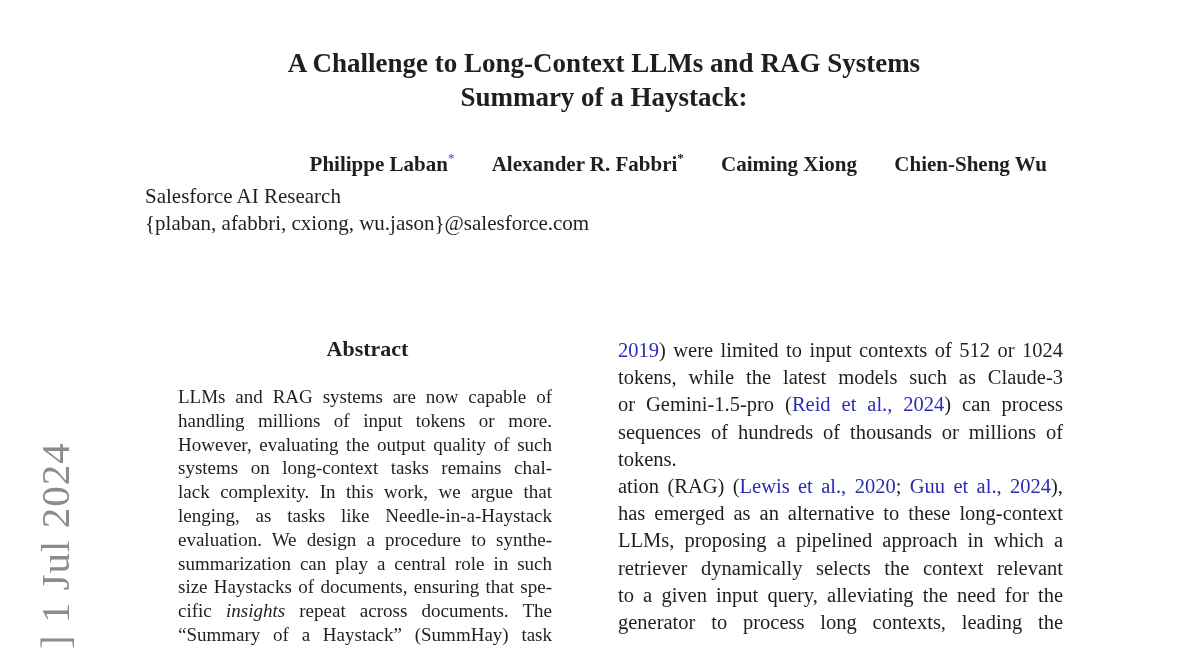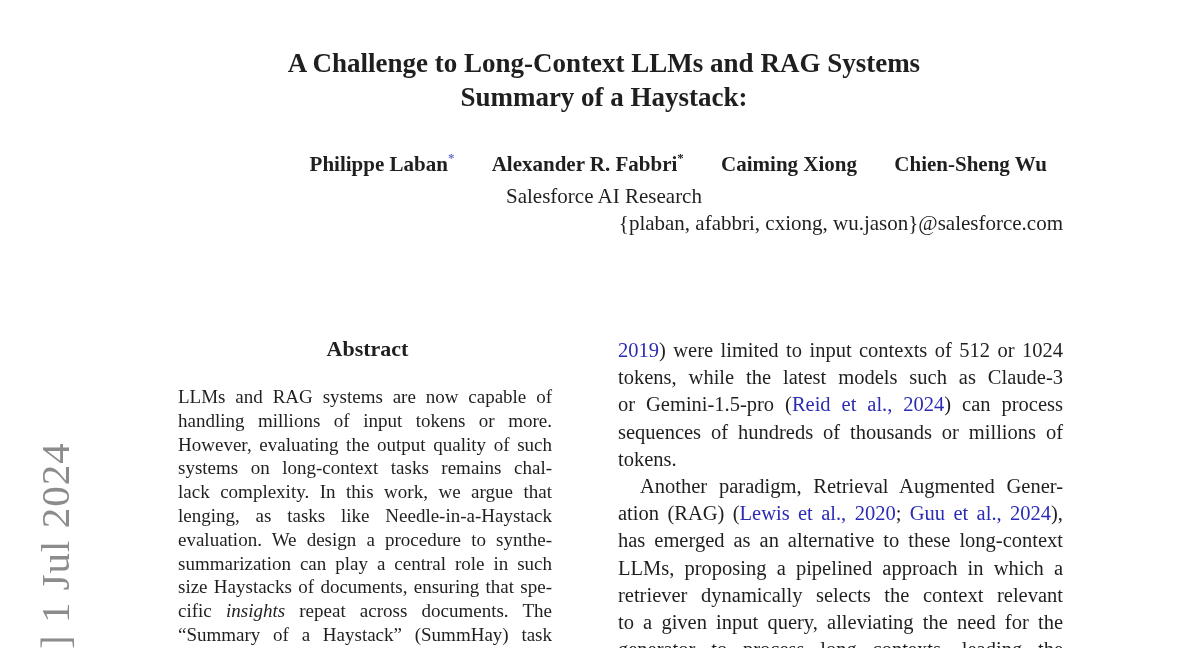--- a/index.html
+++ b/index.html
@@ -22,25 +22,25 @@
     text-align:center; font-weight:bold; font-size:27px; line-height:34px;
   }
   .authors {
     position:absolute; left:145px; top:151px; width:918px;
     text-align:right; font-weight:bold; font-size:21px; white-space:nowrap;
   }
   .author { margin:0 16px; }
   .author sup { font-size:13px; position:relative; top:-1px; font-weight:bold; }
   .affiliation {
     position:absolute; left:145px; top:184px; width:918px;
-    text-align:center; font-size:21px;
+    font-size:21px;
   }
   .email {
     position:absolute; left:145px; top:211px; width:918px;
-    text-align:right; font-size:21px;
+    text-align:left; font-size:21px;
   }
   
   .abstract-heading {
     position:absolute; left:145px; top:336px; width:445px;
     text-align:center; font-weight:bold; font-size:22px;font-family:Liberation Serif, serif;
   }
   .abstract-body {
     position:absolute; left:178px; top:385px; width:374px;
     font-size:19px; line-height:23.8px;
   }
@@ -92,21 +92,20 @@
       <div class="jline"><span>cific </span><span class="i">insights</span><span> repeat across documents.  The</span></div>
       <div class="jline"><span>“Summary of a Haystack” (SummHay) task</span></div>
     </div>
 
   <div class="right-col">
       <div class="jline"><span class="link">2019</span><span>) were limited to input contexts of 512 or 1024</span></div>
       <div class="jline"><span>tokens, while the latest models such as Claude-3</span></div>
       <div class="jline"><span>or Gemini-1.5-pro (</span><span class="link">Reid et al., 2024</span><span>) can process</span></div>
       <div class="jline"><span>sequences of hundreds of thousands or millions of</span></div>
       <div class="jline flush"><span>tokens.</span></div>
-      <div class="jline indent"><span>Another paradigm, Retrieval Augmented Gener-</span></div>
       <div class="jline"><span>ation (RAG) (</span><span class="link">Lewis et al., 2020</span><span>; </span><span class="link">Guu et al., 2024</span><span>),</span></div>
       <div class="jline"><span>has emerged as an alternative to these long-context</span></div>
       <div class="jline"><span>LLMs, proposing a pipelined approach in which a</span></div>
       <div class="jline"><span>retriever dynamically selects the context relevant</span></div>
       <div class="jline"><span>to a given input query, alleviating the need for the</span></div>
       <div class="jline"><span>generator to process long contexts, leading the</span></div>
     </div>
 
 </div>
 

